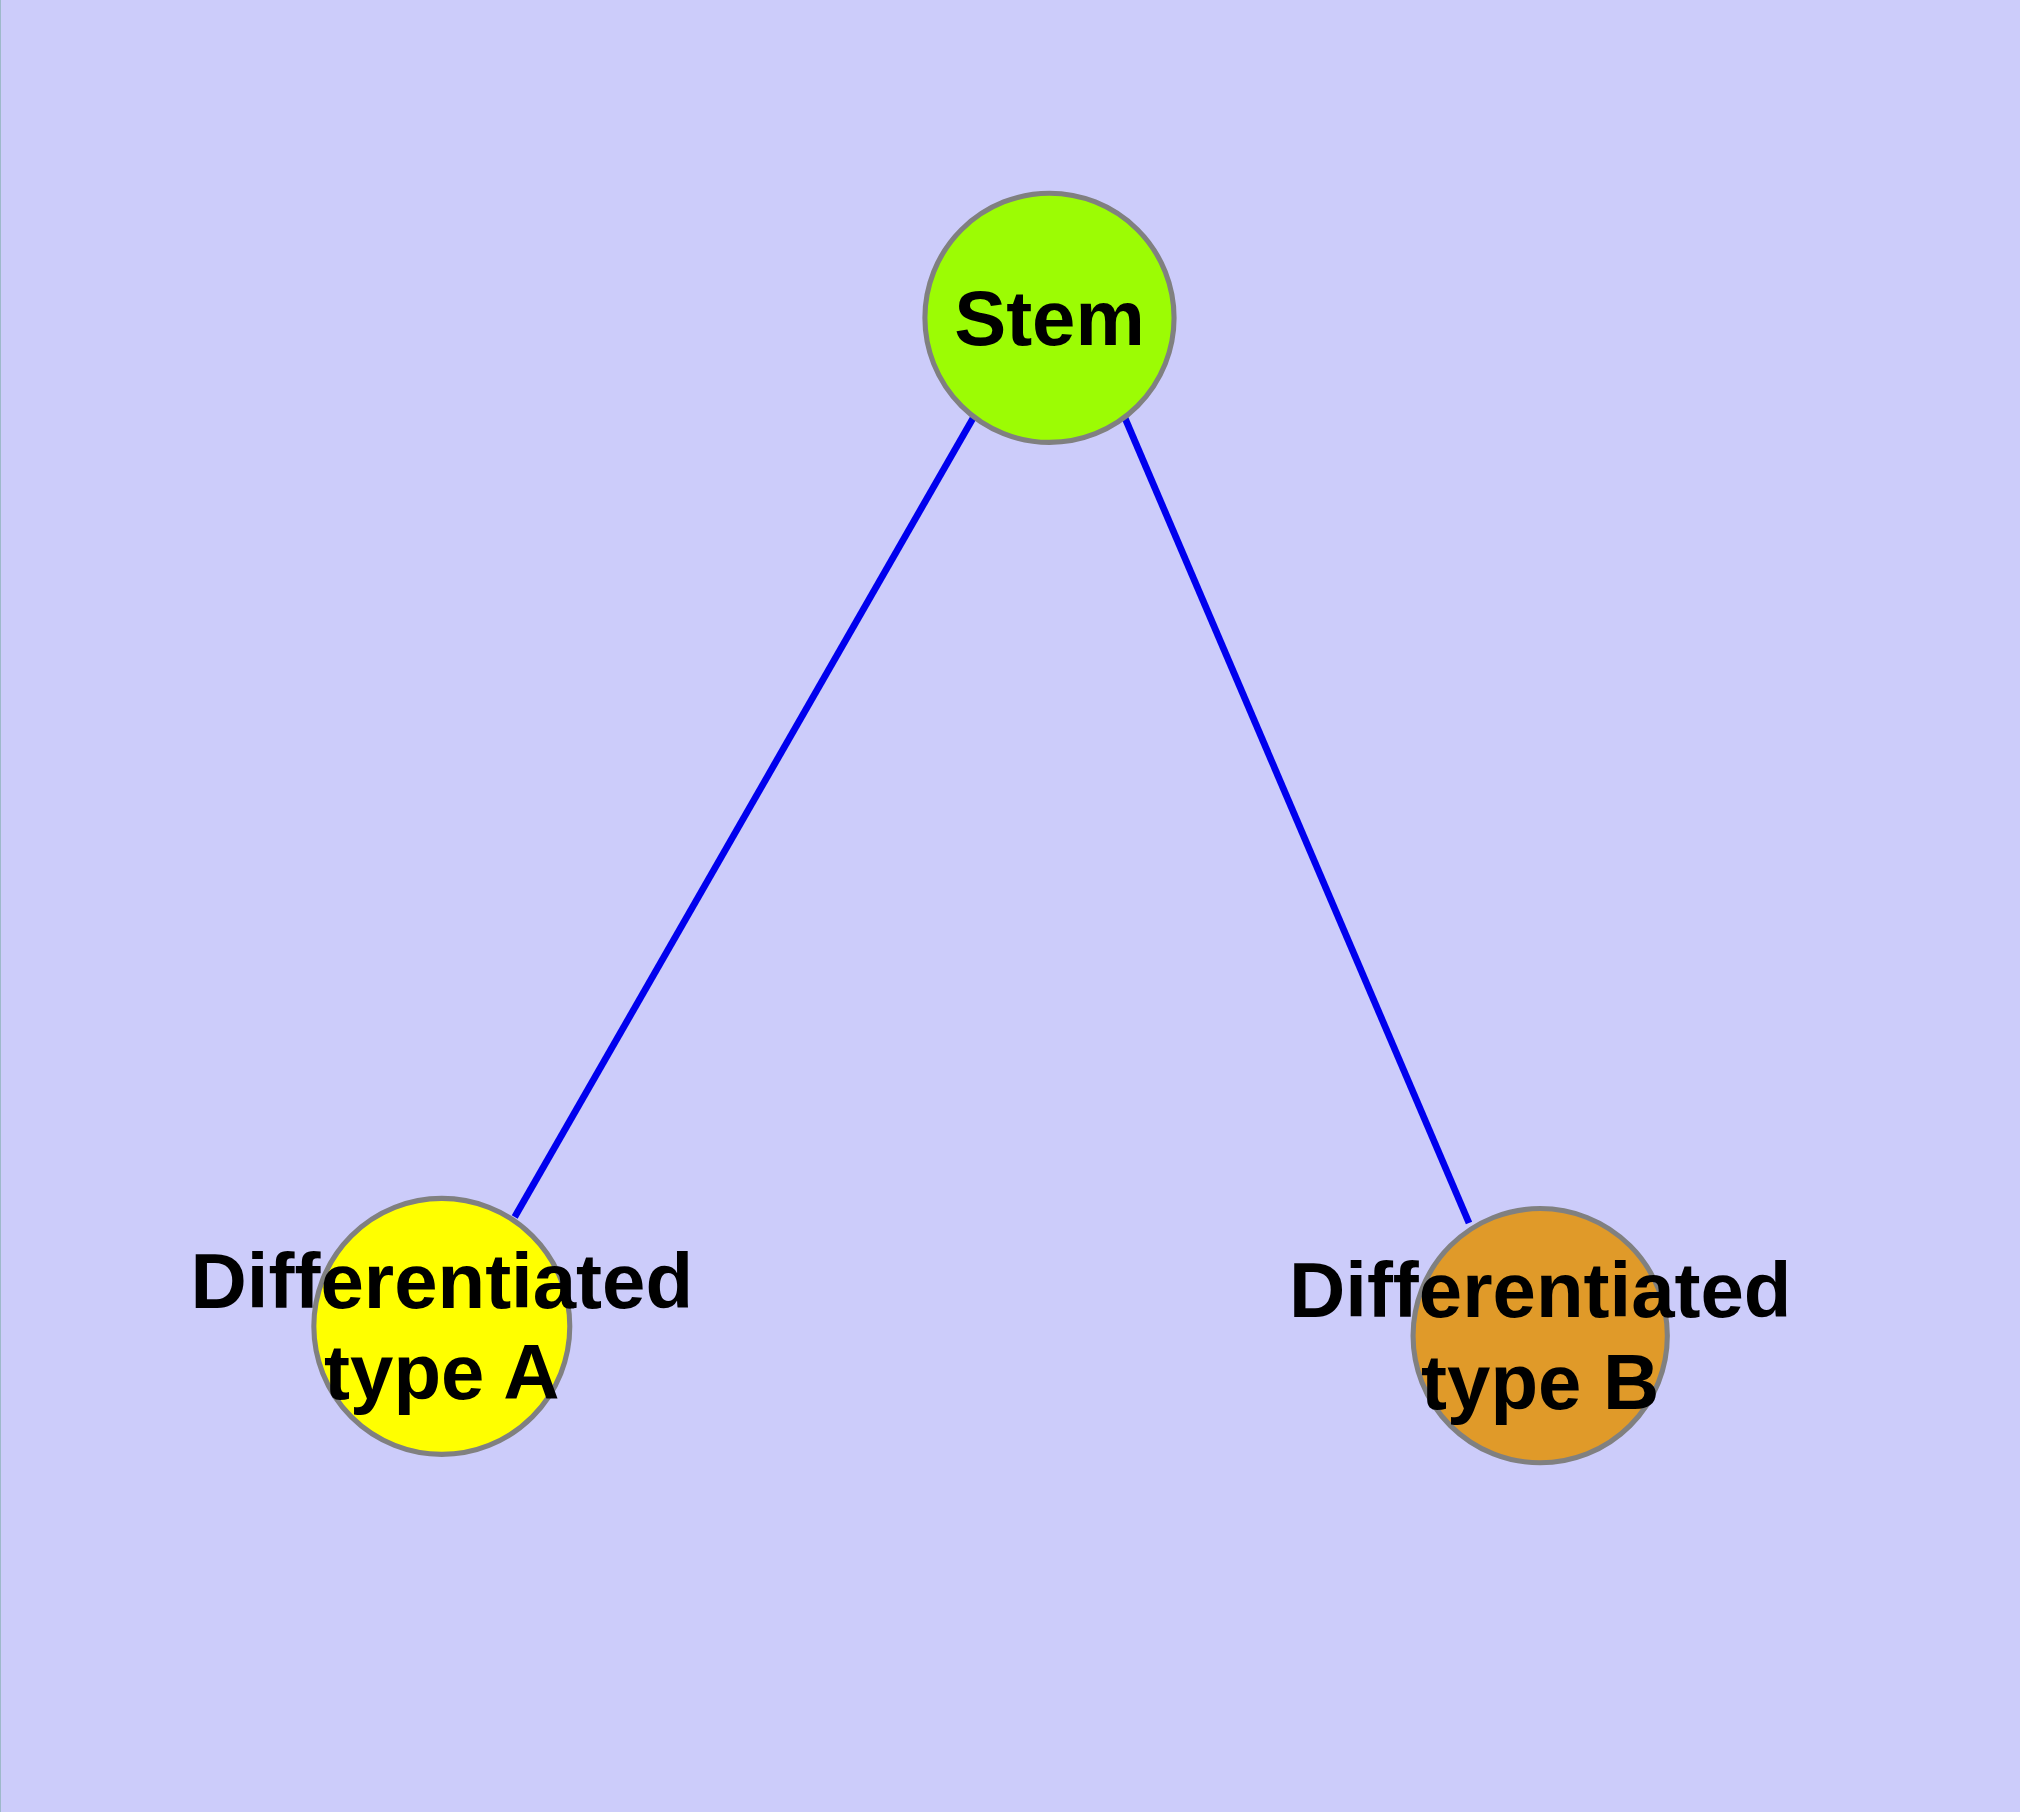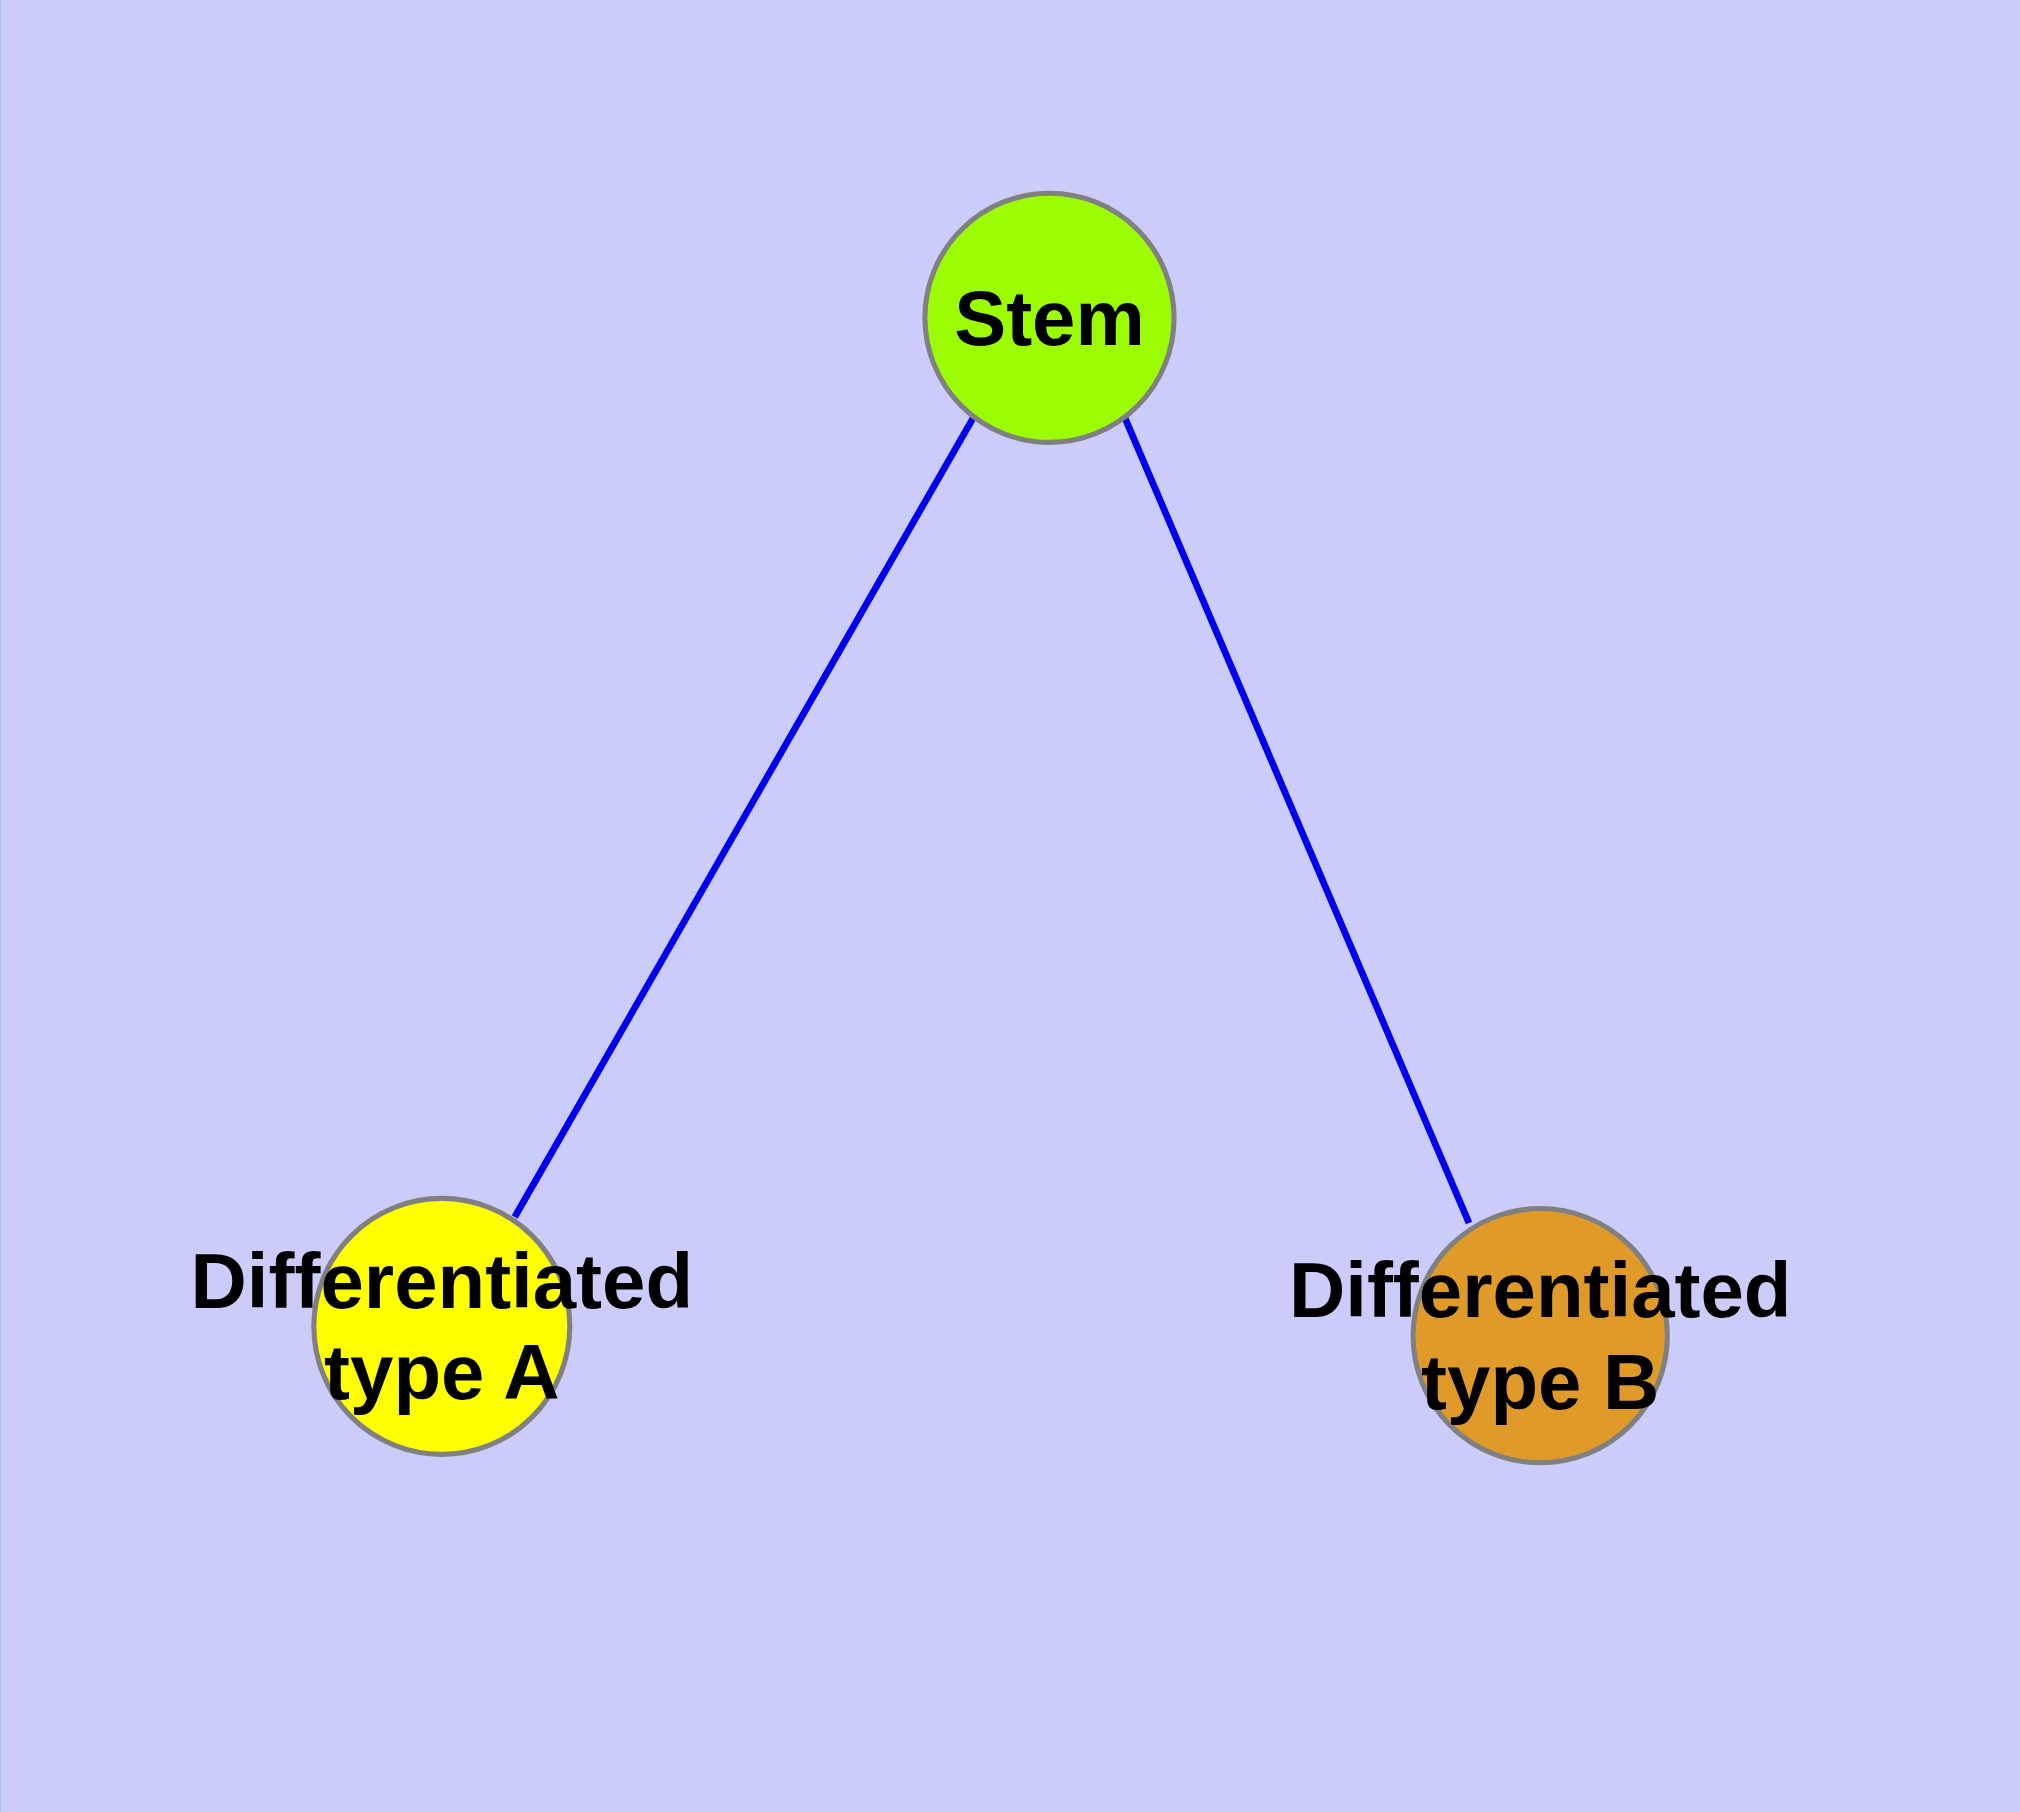--- a/index.html
+++ b/index.html
@@ -26,21 +26,21 @@
     font-family: "Liberation Sans", sans-serif;
     font-weight: bold;
     fill: #000000;
     text-anchor: middle;
     dominant-baseline: auto;
   }
 </style>
 </head>
 <body>
 
-<div id="canvas" style="width: 2021px; height: 1812px; background: #14b8a6;">
+<div id="canvas" style="width: 2021px; height: 1812px; background: #15803d;">
   <svg id="graph-svg" viewBox="0 0 2384 2138" xmlns="http://www.w3.org/2000/svg">
 
     <rect id="bg-rect" x="0" y="0" width="2384" height="2138" fill="#ccccfa"></rect>
 
     <g id="edges-layer">
         <line x1="1148" y1="493" x2="607" y2="1436" stroke="#0000ee" stroke-width="8" stroke-linecap="butt"></line>
         <line x1="1327" y1="493" x2="1733" y2="1443" stroke="#0000ee" stroke-width="8" stroke-linecap="butt"></line>
       </g>
     <g id="nodes-layer">
         <circle cx="1238" cy="375" r="147" fill="#9cfc04" stroke="#808080" stroke-width="6"></circle>

